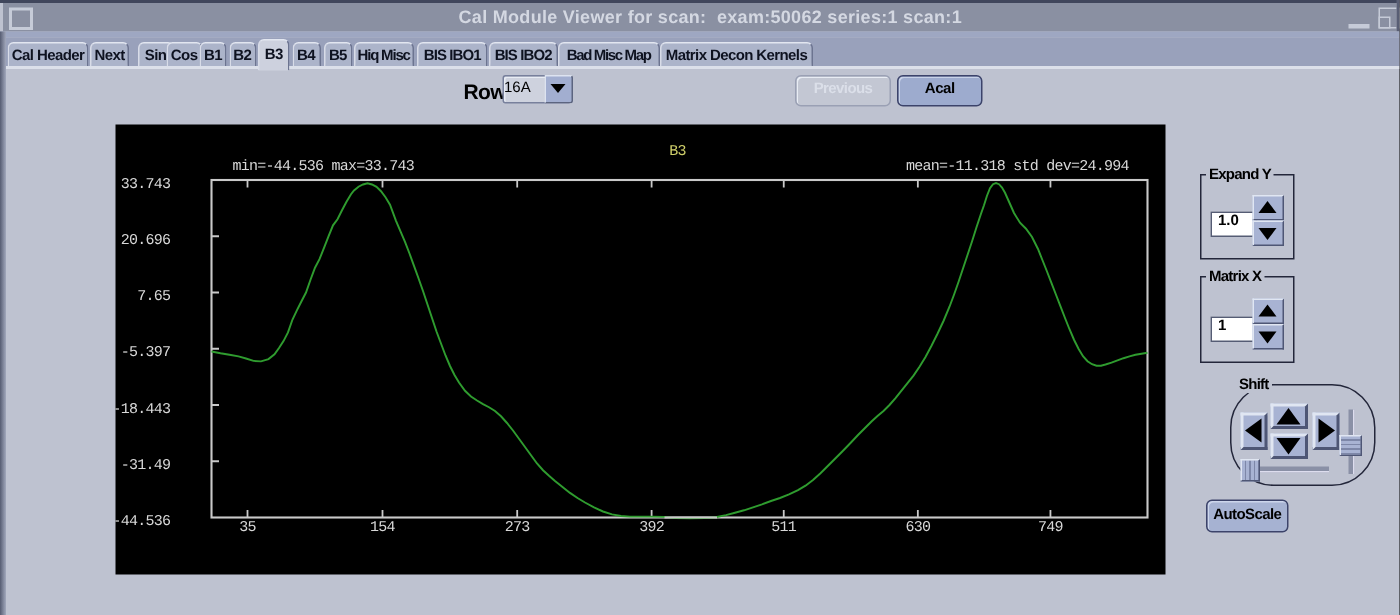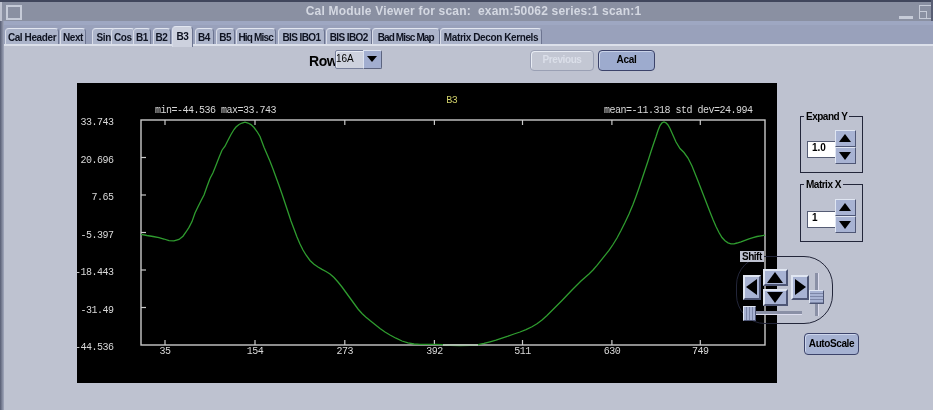--- a/index.html
+++ b/index.html
@@ -166,21 +166,21 @@
 <div class="group" style="left:800px;top:184px;width:61px;height:56px;">
   <div class="glabel">Matrix X</div>
   <div class="field" style="left:6px;top:26px;width:25px;height:15px;">1</div>
   <div class="spinbtn" style="left:34px;top:14px;">
       <div class="tri-up" style="left:3px;top:3px;"></div>
     </div>
   <div class="spinbtn" style="left:34px;top:31px;">
       <div class="tri-dn2" style="left:3px;top:4px;"></div>
     </div>
 </div>
-<div class="group" style="left:736px;top:256px;width:95px;height:66px;border-radius:29px;">
+<div class="group" style="left:820px;top:256px;width:95px;height:66px;border-radius:29px;">
   <div class="glabel">Shift</div>
   <div class="arrowbtn" style="left:26px;top:12px;width:21px;height:13px;">
       <div class="tri-up" style="left:2px;top:1px;border-left-width:8px;border-right-width:8px;border-bottom-width:11px;"></div>
     </div>
   <div class="arrowbtn" style="left:26px;top:32px;width:21px;height:13px;">
       <div class="tri-dn2" style="left:2px;top:1px;border-left-width:8px;border-right-width:8px;border-top-width:11px;"></div>
     </div>
   <div class="arrowbtn" style="left:6px;top:18px;width:14px;height:21px;">
       <div class="tri-l" style="left:1px;top:2px;border-top-width:8px;border-bottom-width:8px;border-right-width:11px;"></div>
     </div>

